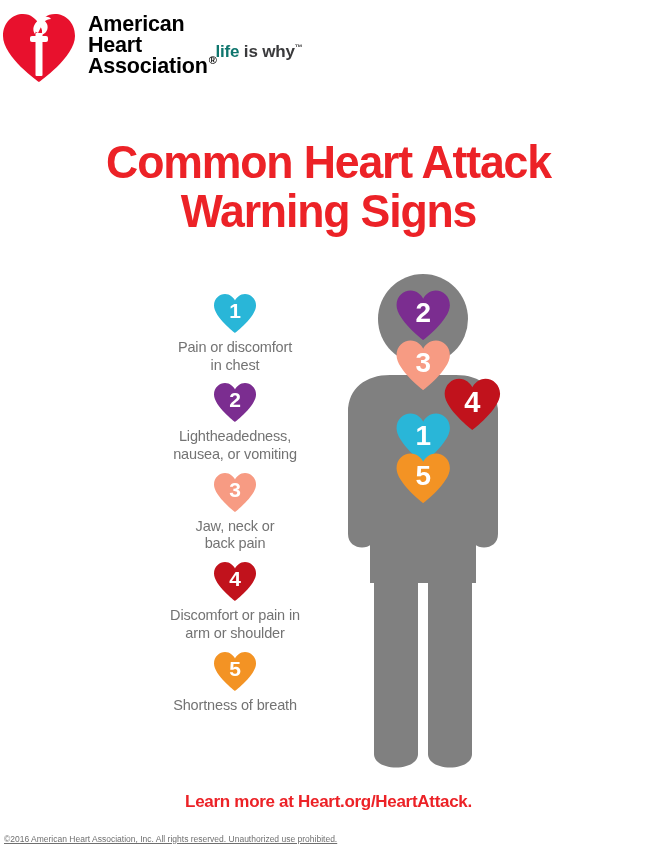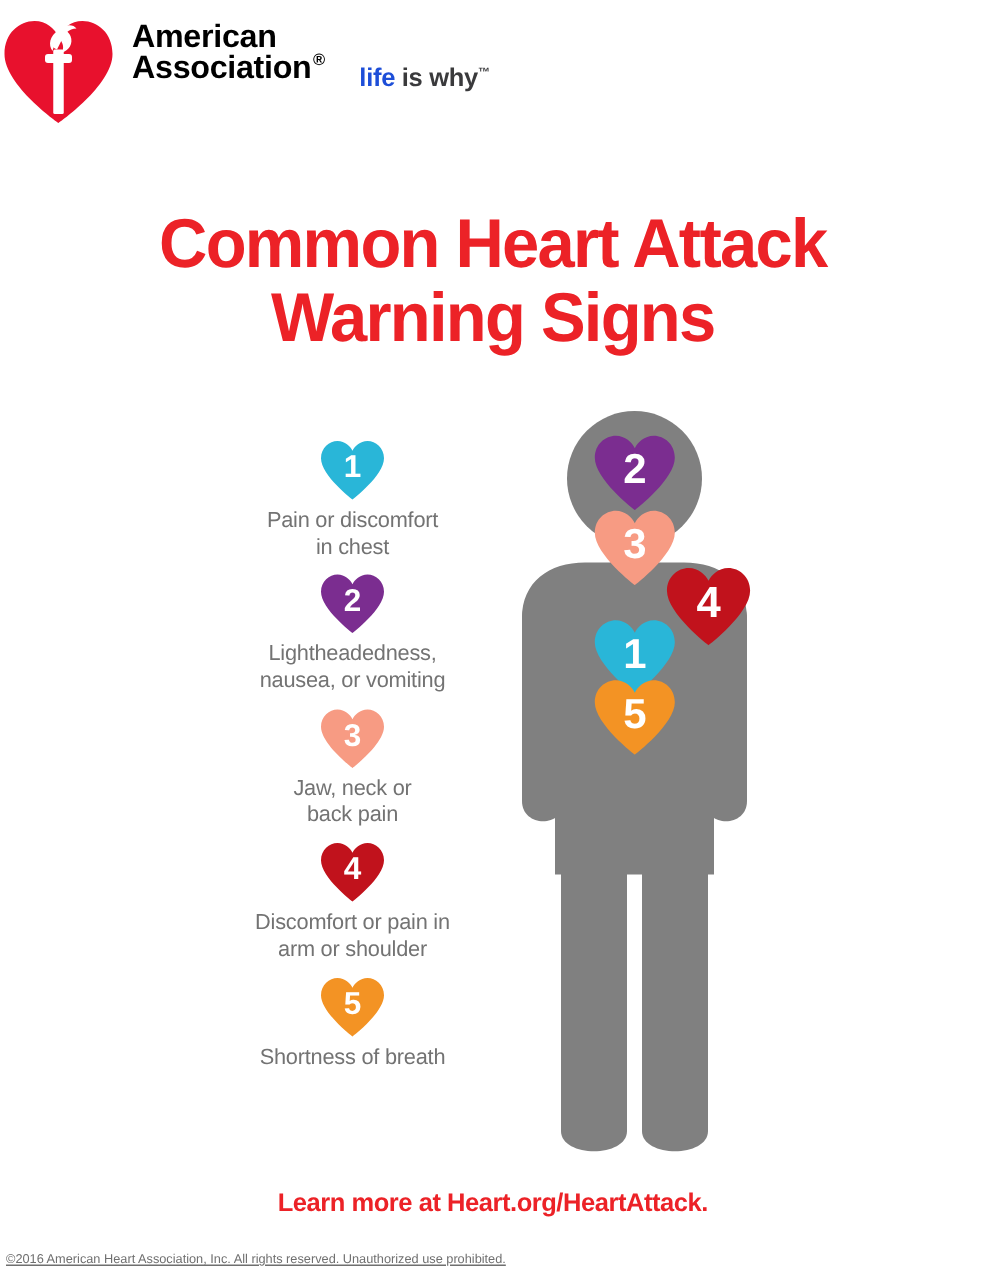--- a/index.html
+++ b/index.html
@@ -50,21 +50,21 @@
     top: -1px;
     left: 1px;
   }
   #tagline {
     margin-top: 9px;
     font-size: 17px;
     font-weight: bold;
     letter-spacing: -0.2px;
     color: #3a3a3c;
   }
-  #tagline .tag-life { color: #1d4ed8; margin-left: 24px; }
+  #tagline .tag-life { color: #0f766e; }
   #tagline .tag-tm { font-size: 8px; vertical-align: super; font-weight: bold; }
 
   
   #title {
     position: absolute;
     left: 0; top: 138px;
     width: 657px;
     text-align: center;
     color: #ec2227;
     font-size: 46px;
@@ -144,20 +144,21 @@
   <div id="logo-row">
     <svg id="logo-mark" viewBox="0 0 78 74">
       <path d="M39 72 C 39 72, 3 47, 3 26 C 3 12, 13 4, 23 4 C 31 4, 36 9, 39 14 C 42 9, 47 4, 55 4 C 65 4, 75 12, 75 26 C 75 47, 39 72, 39 72 Z" fill="#e8112d"></path>
       <path d="M39 10 C 33 14, 32 20, 35 24 C 36 20, 38 18, 40 16 C 42 19, 43 22, 41 25 C 46 24, 49 19, 47 14 C 45 10, 41 8, 39 10 Z" fill="#ffffff"></path>
       <path d="M36 22 C 34 19, 35 13, 40 9 C 44 6, 49 6, 51 9 C 46 9, 42 13, 41 17 C 40 19, 39 21, 38 23 Z" fill="#ffffff"></path>
       <rect x="35.5" y="23" width="7" height="43" rx="1" fill="#ffffff"></rect>
       <rect x="30" y="26" width="18" height="6" rx="2" fill="#ffffff"></rect>
     </svg>
     <div id="logo-wordmark">
       <span class="wm">American</span>
+      <span class="wm">Heart</span>
       <span class="wm"><span>Association</span><span class="wm-reg">®</span></span>
     </div>
   </div>
   <div id="tagline"><span class="tag-life">life</span><span> is why</span><span class="tag-tm">™</span></div>
 </div>
 
 <div id="title">
   <div>Common Heart Attack</div>
   <div>Warning Signs</div>
 </div>

